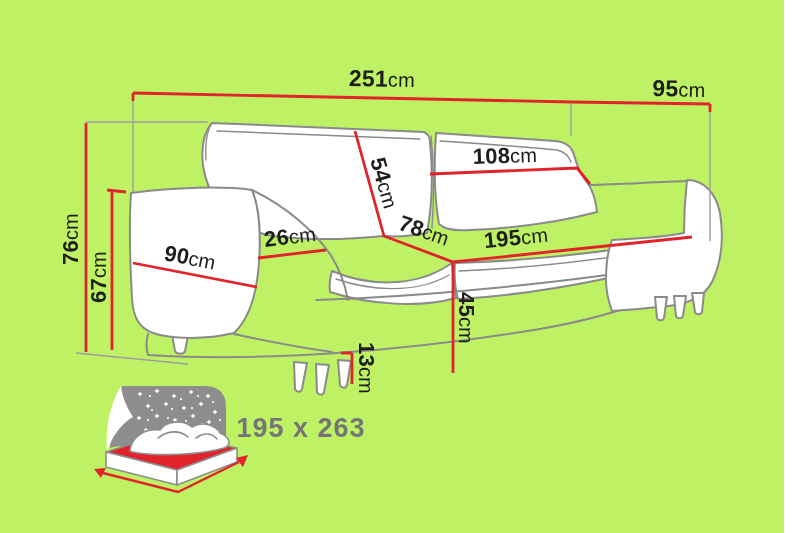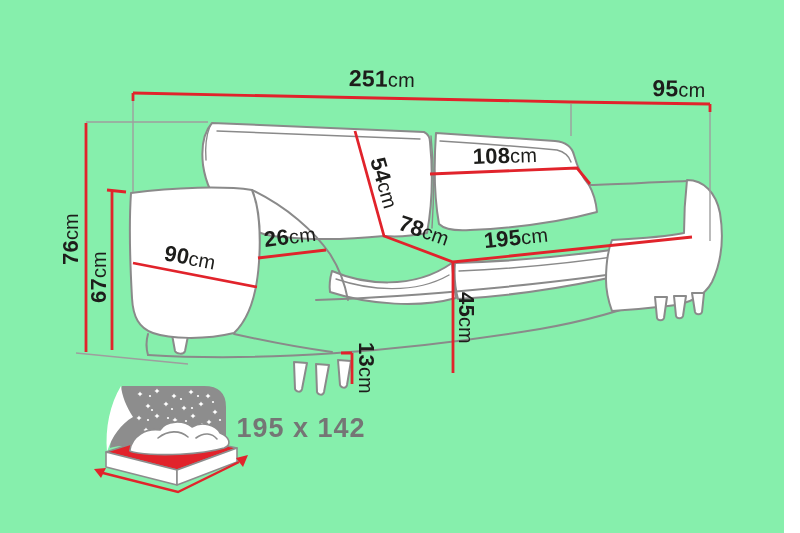--- a/index.html
+++ b/index.html
@@ -1,17 +1,17 @@
 <!DOCTYPE html>
 <html><head>
 <meta charset="utf-8">
 <style>
   html,body{margin:0;padding:0;background:#ffffff;}
   .stage{
-    position:relative;width:784px;height:533px;background:#86efac;
+    position:relative;width:784px;height:533px;background:#bef264;
     overflow:hidden;font-family:"Liberation Sans",sans-serif;
   }
   .stage svg{position:absolute;left:0;top:0;}
   .dim{
     position:absolute;white-space:nowrap;color:#1d1d1b;
     transform:translate(-50%,-50%) rotate(var(--r,0deg));
     transform-origin:center center;line-height:1;letter-spacing:.2px;
   }
   .dim .num{font-weight:700;font-size:22px;}
   .dim .unit{font-weight:400;font-size:20px;}
@@ -182,15 +182,15 @@
   <div class="dim" style="left:290px;top:237px;--r:-7deg;">
     <span class="num">26</span><span class="unit">cm</span>
   </div>
   <div class="dim" style="left:466px;top:318px;--r:90deg;">
     <span class="num">45</span><span class="unit">cm</span>
   </div>
   <div class="dim" style="left:366px;top:368px;--r:90deg;">
     <span class="num">13</span><span class="unit">cm</span>
   </div>
 
-  <div class="bed-size">195 x 142</div>
+  <div class="bed-size">195 x 263</div>
 
 </div>
 
 </body></html>

